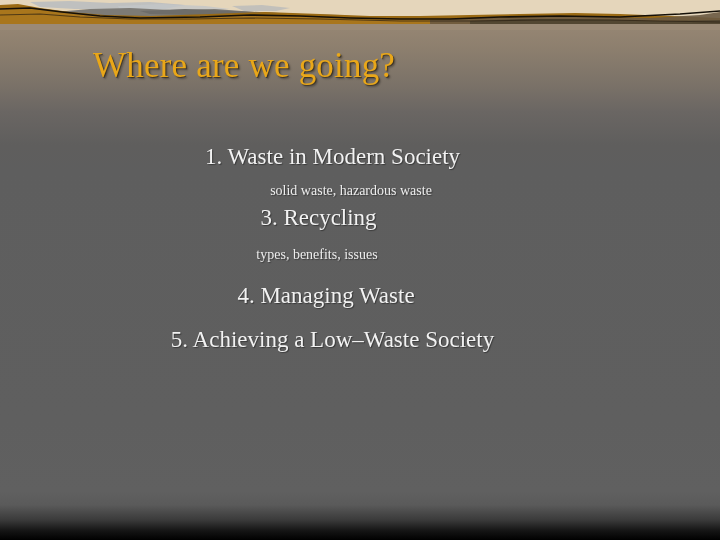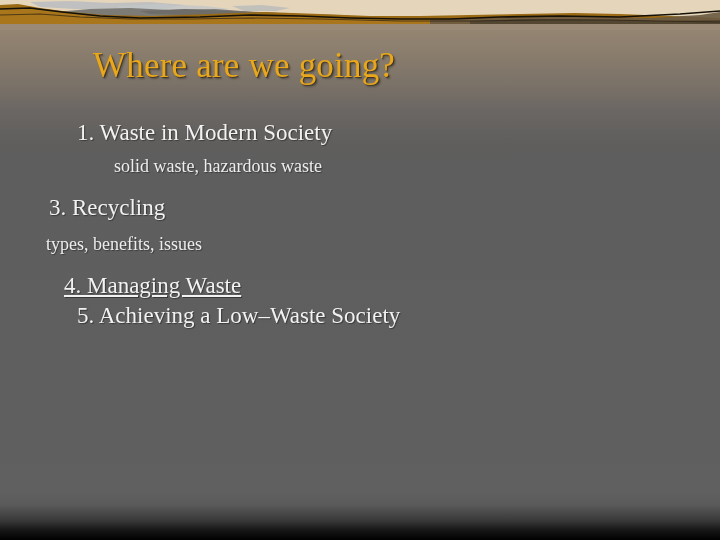--- a/index.html
+++ b/index.html
@@ -54,53 +54,54 @@
     letter-spacing: 0.2px;
     text-shadow: 1px 1px 0 rgba(40,30,10,0.55), 2px 2px 2px rgba(0,0,0,0.35);
     white-space: nowrap;
     margin-left: 36px;
   }
 
   
   #outline {
     position: absolute;
     left: 0;
-    top: 108px;
+    top: 132px;
     width: 588px;
+    text-align: center;
   }
   .item-block { position: relative; }
   .item-main {
     color: #f2f2f2;
     font-size: 23px;
     line-height: 30px;
     padding-left: 77px;
     text-shadow: 1px 1px 1px rgba(0,0,0,0.40);
     white-space: nowrap;
   }
   .item-sub {
     color: #ededed;
-    font-size: 18px;
+    font-size: 14px;
     line-height: 25px;
     text-shadow: 1px 1px 1px rgba(0,0,0,0.38);
     white-space: nowrap;
   }
   
   .b1 .item-main { margin-top: 10px; }
   .b1 .item-sub  { padding-left: 114px; margin-top: 6px; }
 
   .b2 .item-main { margin-top: 16px; padding-left: 76px; }
   .b2 .item-sub  { padding-left: 108px; margin-top: 11px; }
 
-  .b3 .item-main { margin-top: 14px; padding-left: 49px; }
+  .b3 .item-main { padding-left: 49px; }
   .b3 .item-sub  { padding-left: 46px; margin-top: 9px; font-family: Liberation Serif, serif; }
 
-  .b4 .item-main { margin-top: 14px; padding-left: 64px; text-decoration: underline; }
+  .b4 .item-main { margin-top: 14px; padding-left: 64px; }
   .b4 .item-sub  { padding-left: 111px; margin-top: 10px; }
 
-  .b5 .item-main { padding-left: 77px; }
+  .b5 .item-main { margin-top: 14px; padding-left: 77px; }
 </style>
 </head>
 <body>
 
 <div id="slide">
 
   <div id="header-band">
     <svg width="720" height="30" viewBox="0 0 720 30" preserveAspectRatio="none">
 
       <rect x="0" y="0" width="720" height="30" fill="#e5d6bb"></rect>

